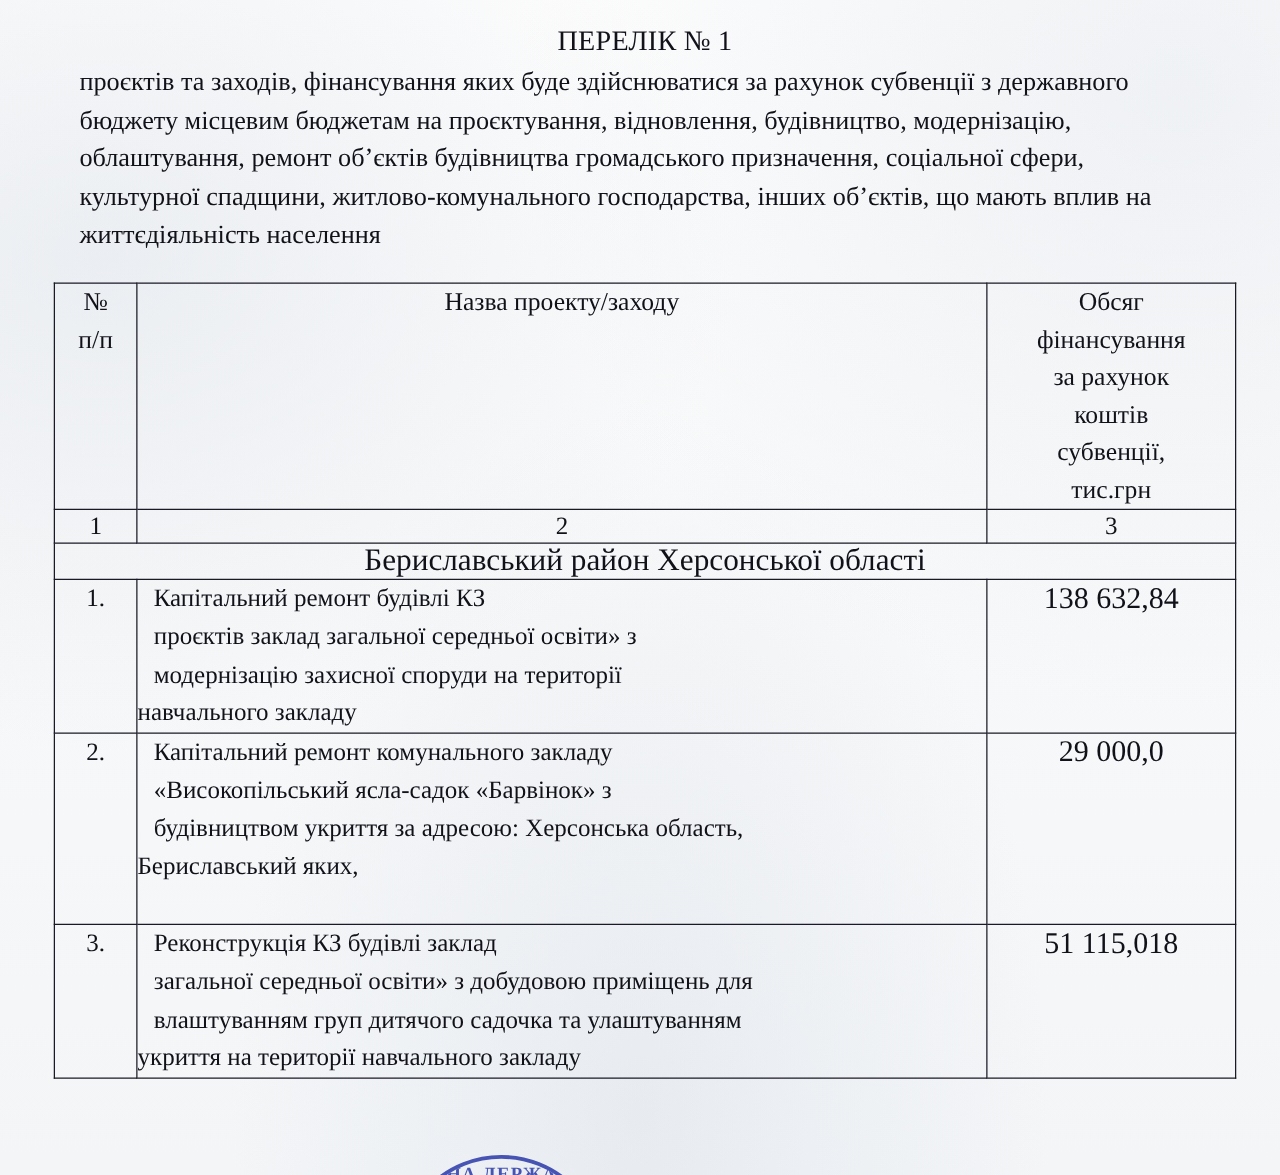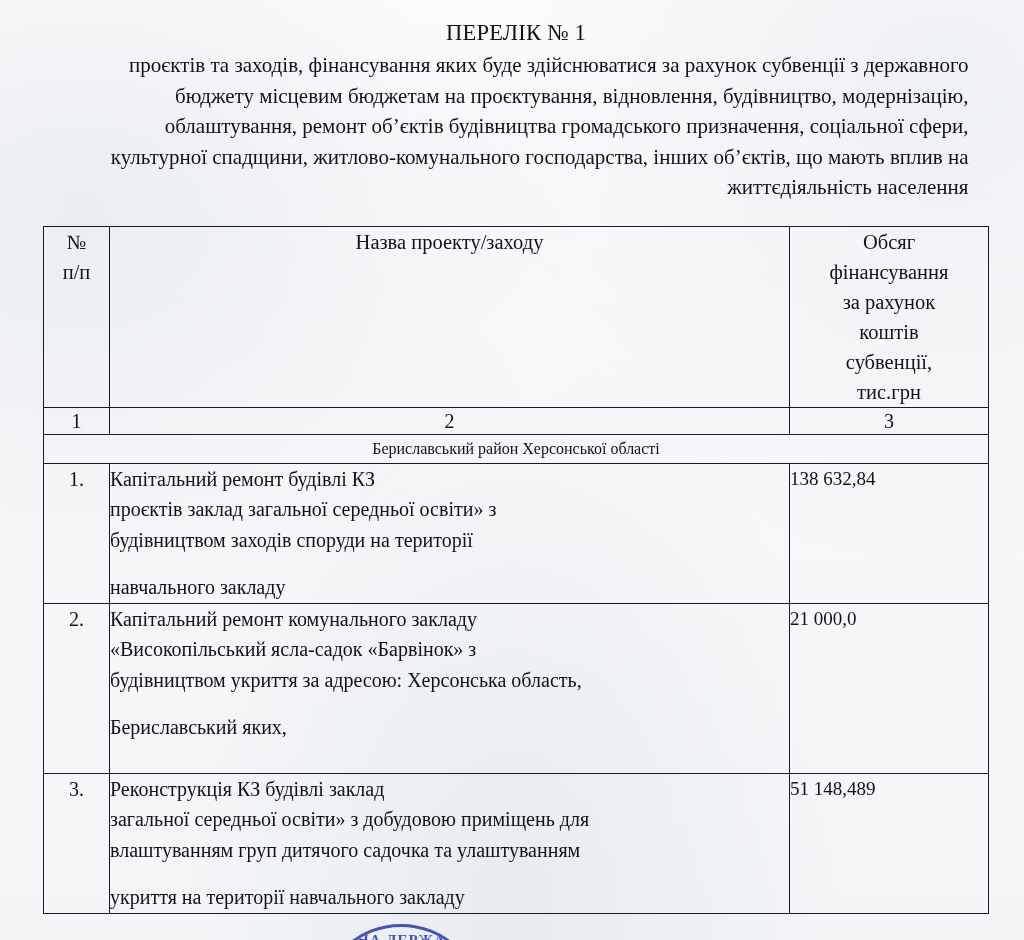--- a/index.html
+++ b/index.html
@@ -35,21 +35,21 @@
     font-family: Liberation Serif, serif;
   }
   .doc-title {
     text-align: center;
     font-size: 22.5px;
     line-height: 30px;
     margin: 8px 0 0 0;
     letter-spacing: 0.2px;
   }
   .doc-subtitle {
-    text-align: right;
+    text-align: left;
     font-size: 21px;
     line-height: 30.5px;
     margin: 2px auto 0 auto;
     width: 905px;
   }
   table.main {
     border-collapse: collapse;
     margin: 23px auto 0 auto;
     width: 945px;
     table-layout: fixed;
@@ -75,21 +75,21 @@
   }
   .numrow td {
     text-align: center;
     font-size: 20px;
     line-height: 26px;
     padding: 2px 0 3px 0;
     font-weight: bold;
   }
   .section-row td {
     text-align: center;
-    font-size: 16px;
+    font-size: 25px;
     line-height: 28px;
     font-weight: bold;
     padding: 3px 0 5px 0;
   }
   .idx {
     text-align: center;
     font-size: 20px;
     line-height: 30px;
     padding: 6px 4px 4px 4px;
   }
@@ -97,29 +97,29 @@
     font-size: 20px;
     line-height: 30.5px;
     padding: 6px 9px 6px 10px;
     text-align: justify;
     text-align-last: left;
     hyphens: none;
   }
   .namecell .just {
     display: block;
     text-align: justify;
+    margin-left: 13px;
   }
   .namecell .last {
     display: block;
     text-align: center;
-    margin-top: 17px;
   }
   .sumcell {
-    text-align: left;
-    font-size: 19px;
+    text-align: center;
+    font-size: 24px;
     line-height: 30px;
     padding: 6px 6px 4px 6px;
   }
   .spacer-line { display: block; height: 30px; }
 
   
   .stamp {
     position: absolute;
     left: 318px;
     top: 924px;
@@ -184,47 +184,47 @@
 
       <tr class="section-row">
         <td colspan="3">Бериславський район Херсонської області</td>
       </tr>
 
       <tr>
         <td class="idx">1.</td>
         <td class="namecell">
           <span class="just">Капітальний    ремонт    будівлі    КЗ</span>
           <span class="just">проєктів      заклад      загальної      середньої      освіти»      з</span>
-          <span class="just">будівництвом      заходів      споруди      на      території</span>
+          <span class="just">модернізацію      захисної      споруди      на      території</span>
           <span class="last">навчального закладу</span>
         </td>
         <td class="sumcell">138 632,84</td>
       </tr>
 
       <tr>
         <td class="idx">2.</td>
         <td class="namecell">
           <span class="just">Капітальний         ремонт         комунального         закладу</span>
           <span class="just">«Високопільський         ясла-садок         «Барвінок»         з</span>
           <span class="just">будівництвом укриття за адресою: Херсонська область,</span>
           <span class="last">Бериславський яких,</span>
           <span class="spacer-line"></span>
         </td>
-        <td class="sumcell">21 000,0</td>
+        <td class="sumcell">29 000,0</td>
       </tr>
 
       <tr>
         <td class="idx">3.</td>
         <td class="namecell">
           <span class="just">Реконструкція   КЗ                              будівлі   заклад</span>
           <span class="just">загальної середньої освіти» з добудовою приміщень для</span>
           <span class="just">влаштуванням груп дитячого садочка та улаштуванням</span>
           <span class="last">укриття на території навчального закладу</span>
         </td>
-        <td class="sumcell">51 148,489</td>
+        <td class="sumcell">51 115,018</td>
       </tr>
     </tbody>
   </table>
 
   <div class="stamp">
     <div class="stamp-text">СНА ДЕРЖАВ</div>
   </div>
 
 </div>
 

